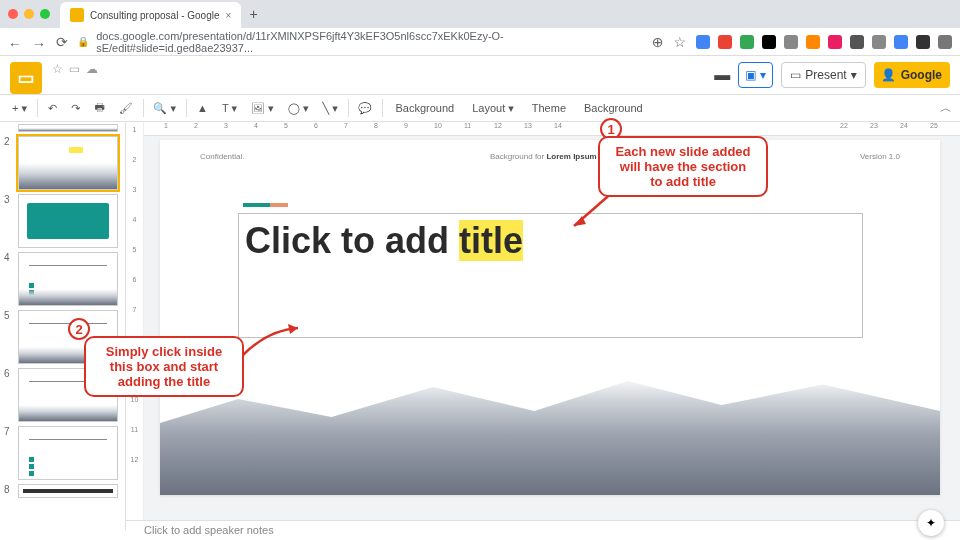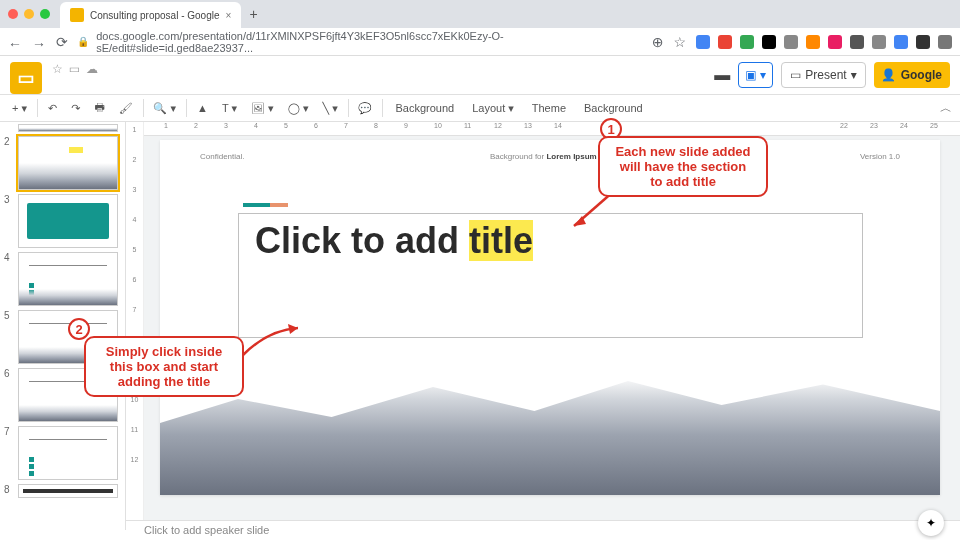--- a/index.html
+++ b/index.html
@@ -62,21 +62,21 @@
 .side-ruler div{height:30px; text-align:center;}
 
 .canvas-area { flex: 1; background: #f1f3f4; position: relative; overflow: hidden; }
 .h-ruler { height: 14px; background: #fff; border-bottom: 1px solid #e0e0e0; font-size: 7px; color: #888; display: flex; padding-left: 20px; }
 .h-ruler span { width: 30px; }
 
 .slide { position: absolute; left: 16px; top: 18px; width: 780px; height: 355px; background: #fff; box-shadow: 0 1px 3px rgba(0,0,0,0.1); }
 .slide-header { position: absolute; top: 12px; left: 40px; right: 40px; display: flex; justify-content: space-between; font-size: 8px; color: #888; }
 .slide-header b { color: #444; }
 .accent { position: absolute; top: 63px; left: 83px; width: 45px; height: 4px; background: linear-gradient(90deg, #14968d 60%, #e8936d 60%); }
-.title-box { position: absolute; top: 73px; left: 78px; width: 625px; height: 125px; border: 1px solid #c0c0c0; padding-top: 6px; padding-left: 16px; }
+.title-box { position: absolute; top: 73px; left: 78px; width: 625px; height: 125px; border: 1px solid #c0c0c0; padding-top: 6px; padding-left: 6px; }
 .title-text { font-size: 36px; font-weight: 700; color: #2b2b2b; }
 .hl { background: #fce94f; }
 .subtitle-box { position: absolute; top: 218px; left: 78px; width: 625px; height: 30px; }
 .subtitle-text { font-size: 15px; color: #888; }
 .slide-mtn { position: absolute; bottom: 0; left: 0; right: 0; height: 120px; background: linear-gradient(180deg, transparent 0%, #d1d5db 20%, #9ca3af 50%, #6b7280 100%); clip-path: polygon(0 40%, 10% 20%, 22% 35%, 35% 10%, 48% 30%, 60% 5%, 72% 25%, 85% 8%, 100% 30%, 100% 100%, 0 100%); }
 
 .notes { position: absolute; bottom: 0; left: 126px; right: 0; height: 20px; border-top: 1px solid #e0e0e0; padding: 3px 18px; font-size: 11px; color: #888; background: #fff; }
 .explore-btn { position: absolute; right: 16px; bottom: 4px; width: 26px; height: 26px; border-radius: 50%; background: #fff; box-shadow: 0 1px 4px rgba(0,0,0,0.3); display:flex; align-items:center; justify-content:center; }
 
 
@@ -283,21 +283,21 @@
       <div class="accent"></div>
       <div class="title-box">
         <span class="title-text"><span>Click to add </span><span class="hl">title</span></span>
       </div>
       <div class="slide-mtn"></div>
     </div>
   </div>
 </div>
 
 <div class="notes">
-  <span>Click to add speaker slide</span>
+  <span>Click to add speaker notes</span>
 </div>
 <div class="explore-btn">✦</div>
 
 <div class="badge" style="top:118px; left:600px">
     <span>1</span>
   </div>
 <div class="ann" style="top:136px; left:598px; width:170px"><span>Each new slide added will have the section to add title</span></div>
 <svg class="arrow" style="top:186px; left:564px" width="60" height="50">
     <line x1="50" y1="5" x2="10" y2="40" stroke="#d93025" stroke-width="2.5"></line>
     <polygon points="10,40 18,30 22,38" fill="#d93025"></polygon>

